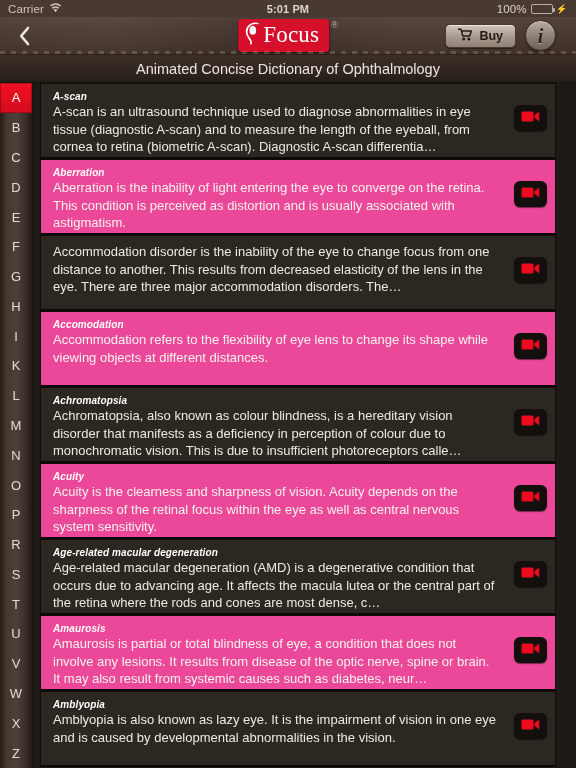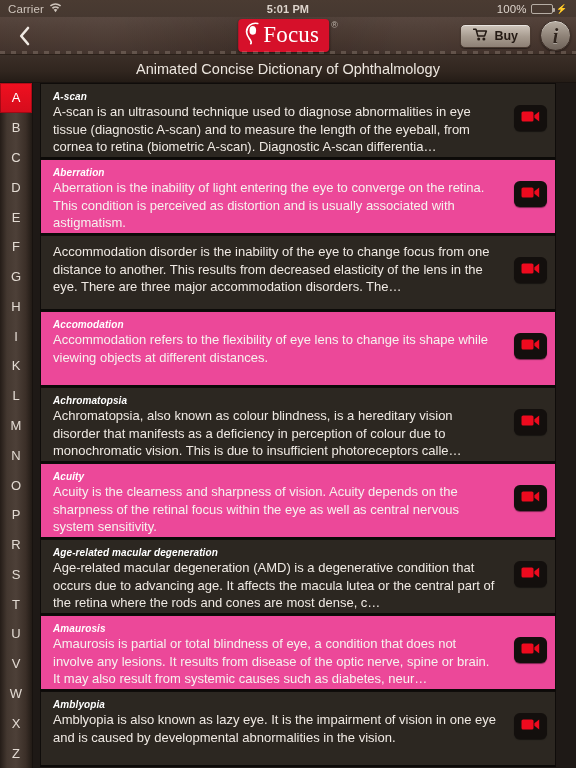--- a/index.html
+++ b/index.html
@@ -95,21 +95,21 @@
     font-size: 23px;
     line-height: 24px;
     letter-spacing: 0.2px;
   }
   .logo-reg {
     color: #bdb4ab; font-size: 9px; line-height: 10px;
     margin-left: 2px; margin-top: 1px;
   }
   .nav-right {
     margin-left: auto; display: flex; align-items: center; gap: 9px;
-    padding-right: 5px;
+    padding-right: 20px;
   }
   .buy-btn {
     display: flex; align-items: center; gap: 6px;
     height: 24px; padding: 0 12px;
     border-radius: 5px;
     background: linear-gradient(180deg, #cfc6bc 0%, #a89c90 52%, #8d8075 100%);
     border: 1px solid #4a3a31;
     box-shadow: inset 0 1px 0 rgba(255,255,255,.55), 0 1px 1px rgba(0,0,0,.4);
     color: #241a14; font-size: 12.5px; font-weight: bold;
     cursor: pointer;

